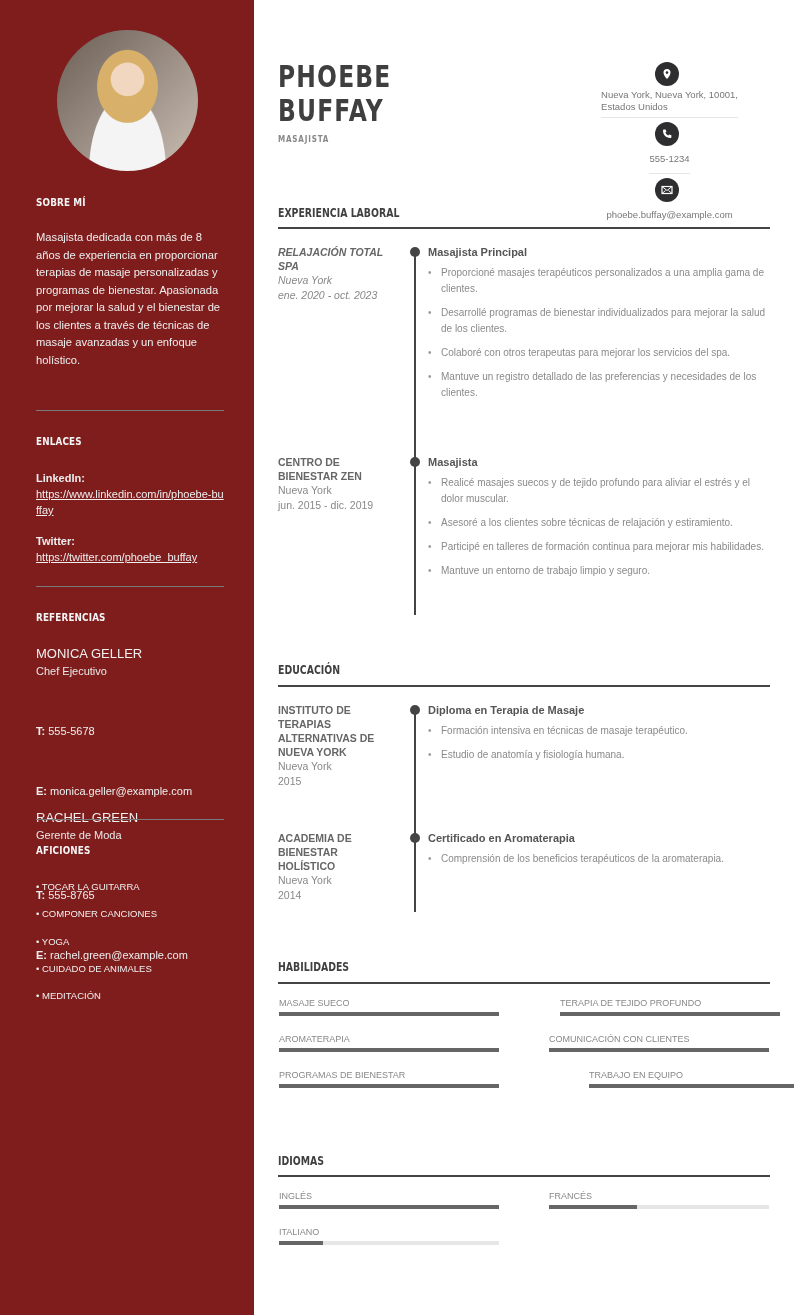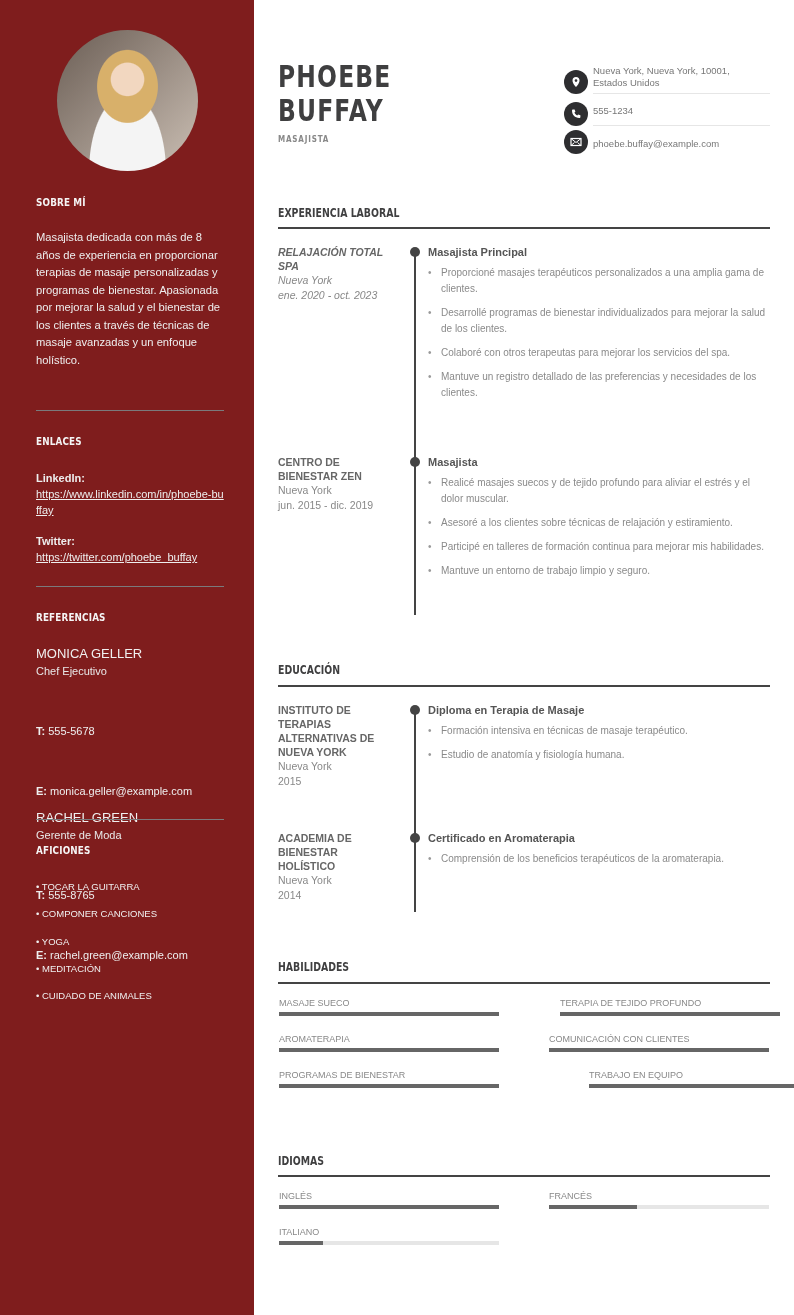--- a/index.html
+++ b/index.html
@@ -28,21 +28,21 @@
   .ref-role { font-size: 11px; color: #e8e8e8; line-height: 16px; margin-bottom: 4px; }
   .ref-line { font-size: 11px; color: #eee; line-height: 16px; margin-top: 44px; }
   .ref-line b { font-weight: bold; }
 
   .hobby { font-size: 9.5px; color: #f0f0f0; height: 27.3px; line-height: 16px; }
 
   .name { position: absolute; left: 24px; top: 60px; font-family: "DejaVu Sans", sans-serif; font-weight: bold; font-size: 30px; line-height: 34px; color: #3f3f40; letter-spacing: 1.5px; transform: scaleX(0.78); transform-origin: left; }
   .job-title { position: absolute; left: 24px; top: 134px; font-family: "DejaVu Sans", sans-serif; font-weight: bold; font-size: 9px; color: #888; letter-spacing: 1px; transform: scaleX(0.8); transform-origin: left; }
 
   .contact { position: absolute; left: 310px; width: 206px; }
-  .contact-row { display: flex; align-items: flex-end; }
+  .contact-row { display: flex; align-items: center; flex-direction: column; }
   .c-icon { width: 24px; height: 24px; border-radius: 50%; background: #2e2e30; color: #fff; display: flex; align-items: center; justify-content: center; font-size: 12px; flex-shrink: 0; }
   .c-text { font-size: 9.5px; color: #777; line-height: 12px; margin-left: 5px; padding-bottom: 4px; border-bottom: 1px solid #e6e6e6; flex: 1; padding-top: 3px; }
   .c-text.last { border-bottom: none; }
 
   .sec-title { position: absolute; left: 24px; font-family: "DejaVu Sans", sans-serif; font-weight: bold; font-size: 12px; color: #3f3f40; transform: scaleX(0.78); transform-origin: left; text-transform: uppercase; }
   .sec-rule { position: absolute; left: 24px; width: 492px; height: 1.5px; background: #444; }
 
   .entry-left { position: absolute; left: 24px; width: 110px; }
   .org { font-size: 10.5px; font-weight: bold; color: #666; line-height: 14px; text-transform: uppercase; }
   .loc { font-size: 10.5px; color: #888; line-height: 15px; }
@@ -100,22 +100,22 @@
     </div>
   </div>
   <div class="sb-divider" style="top:819px;"></div>
 
   <div class="sb-section" style="top:844px;">
     <div class="sb-title">AFICIONES</div>
     <div style="margin-top:22px;">
       <div class="hobby">• TOCAR LA GUITARRA</div>
       <div class="hobby">• COMPONER CANCIONES</div>
       <div class="hobby">• YOGA</div>
+      <div class="hobby">• CUIDADO DE ANIMALES</div>
       <div class="hobby">• MEDITACIÓN</div>
-      <div class="hobby">• CUIDADO DE ANIMALES</div>
     </div>
   </div>
 </aside>
 
 <main class="main">
   <div class="name">
     <div>PHOEBE</div>
     <div>BUFFAY</div>
   </div>
   <div class="job-title">MASAJISTA</div>

